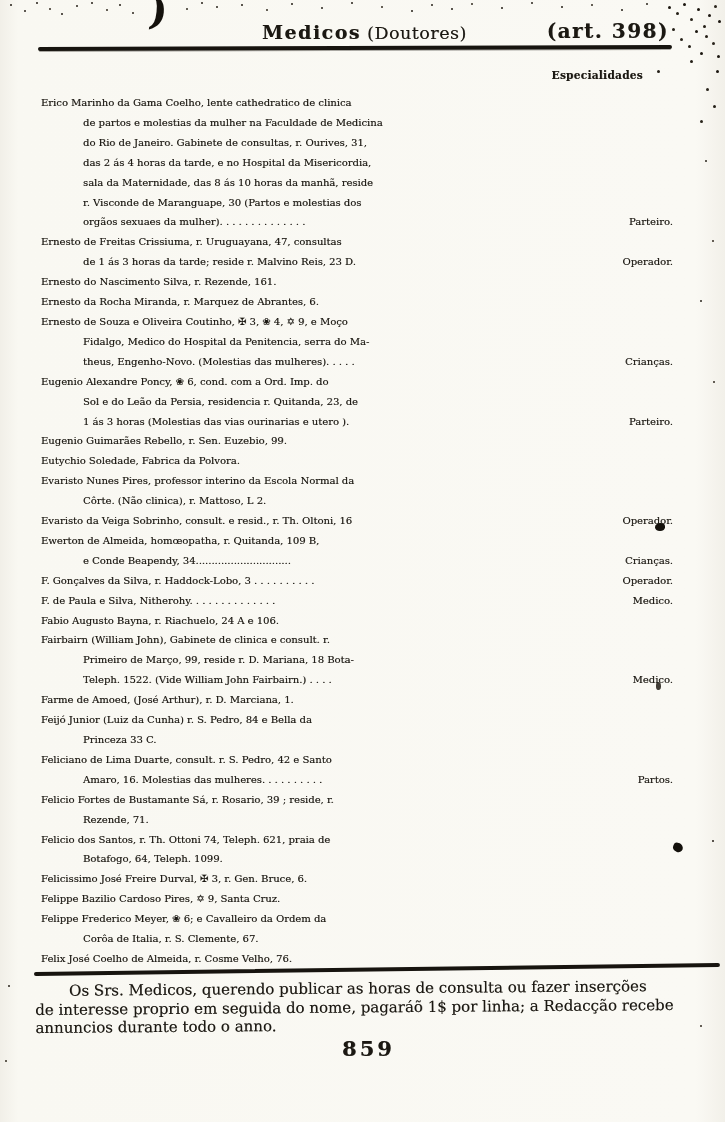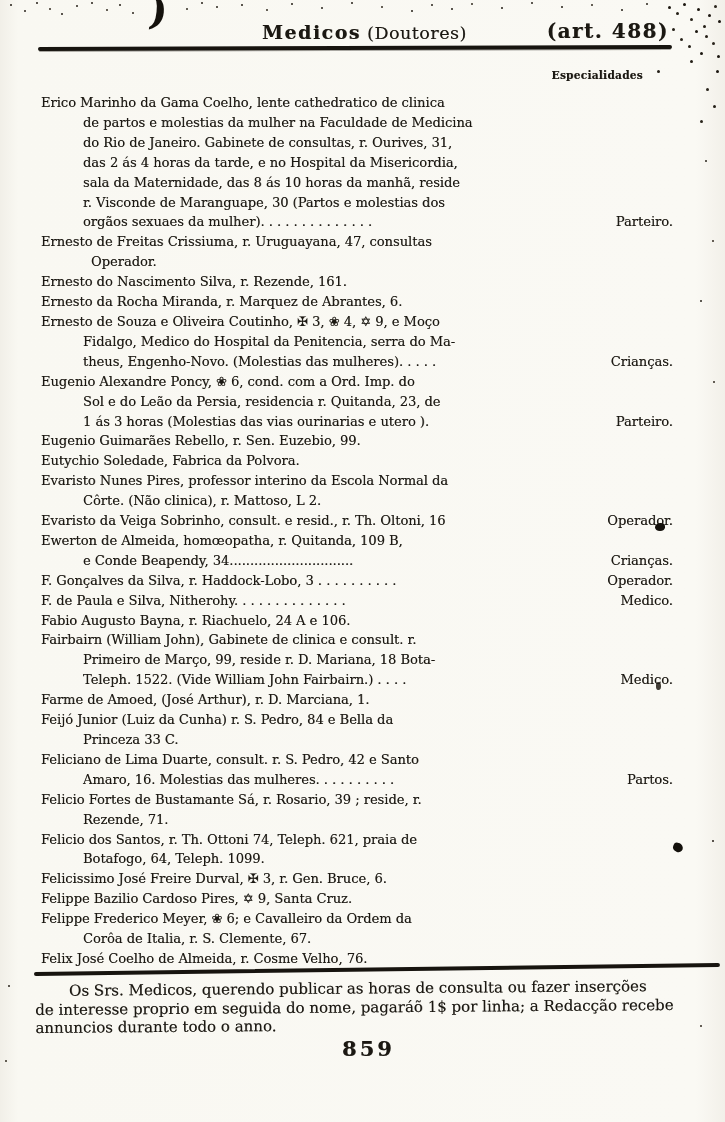--- a/index.html
+++ b/index.html
@@ -17,21 +17,21 @@
 
   
   .header-title{position:absolute;top:21px;left:214px;font-size:19px;white-space:nowrap;margin-left:48px;}
   .title-main{font-weight:bold;letter-spacing:1.5px;}
   .title-paren{font-weight:normal;font-size:17.5px;letter-spacing:.5px;}
   .article{position:absolute;top:19px;right:56px;font-size:20px;font-weight:bold;letter-spacing:1.5px;}
   .rule-top{position:absolute;top:47px;left:38px;width:634px;height:4px;background:#17140f;border-radius:2px;transform:rotate(-0.18deg);transform-origin:left center;box-shadow:0 2px 0 -1px rgba(23,20,15,.35);}
   .col-label{position:absolute;top:69px;right:82px;font-size:10.5px;font-weight:bold;letter-spacing:.3px;}
 
   
-  .body{position:absolute;top:93px;left:41px;width:632px;font-size:13px;line-height:19.9px;}
+  .body{position:absolute;top:93px;left:41px;width:632px;font-size:10px;line-height:19.9px;}
   .entry{margin:0;}
   .line{white-space:nowrap;}
   .line.cont{padding-left:42px;}
   .line.with-spec{display:flex;justify-content:space-between;align-items:baseline;}
   .line-text{white-space:nowrap;}
   .specialty{white-space:nowrap;padding-left:8px;}
 
   
   .rule-bottom{position:absolute;top:972px;left:34px;width:686px;height:3.5px;background:#17140f;border-radius:2px;transform:rotate(-0.75deg);transform-origin:left center;}
   .footer{position:absolute;top:982px;left:35px;width:684px;font-size:15px;line-height:18.6px;transform:rotate(-0.45deg);transform-origin:left top;}
@@ -71,40 +71,41 @@
   <div class="speck2"></div>
   <div class="ink-paren">)</div>
   <div class="blob-a"></div>
   <div class="blob-b"></div>
   <div class="blob-c"></div>
 
   <div class="header-title txt">
     <span class="title-main">Medicos</span>
     <span class="title-paren">(Doutores)</span>
   </div>
-  <div class="article txt">(art. 488)</div>
+  <div class="article txt">(art. 398)</div>
   <div class="rule-top"></div>
   <div class="col-label txt">Especialidades</div>
 
   <div class="body txt" id="entries">
       <div class="entry">
         <div class="line"><span class="line-text">Erico Marinho da Gama Coelho, lente cathedratico de clinica</span></div>
         <div class="line cont"><span class="line-text">de partos e molestias da mulher na Faculdade de Medicina</span></div>
         <div class="line cont"><span class="line-text">do Rio de Janeiro. Gabinete de consultas, r. Ourives, 31,</span></div>
         <div class="line cont"><span class="line-text">das 2 ás 4 horas da tarde, e no Hospital da Misericordia,</span></div>
         <div class="line cont"><span class="line-text">sala da Maternidade, das 8 ás 10 horas da manhã, reside</span></div>
         <div class="line cont"><span class="line-text">r. Visconde de Maranguape, 30 (Partos e molestias dos</span></div>
         <div class="line cont with-spec">
           <span class="line-text">orgãos sexuaes da mulher). . . . . . . . . . . . . .</span>
           <span class="specialty">Parteiro.</span>
         </div>
       </div>
       <div class="entry">
         <div class="line"><span class="line-text">Ernesto de Freitas Crissiuma, r. Uruguayana, 47, consultas</span></div>
         <div class="line cont with-spec">
+          <span class="line-text">de 1 ás 3 horas da tarde; reside r. Malvino Reis, 23 D.</span>
           <span class="specialty">Operador.</span>
         </div>
       </div>
       <div class="entry">
         <div class="line"><span class="line-text">Ernesto do Nascimento Silva, r. Rezende, 161.</span></div>
       </div>
       <div class="entry">
         <div class="line"><span class="line-text">Ernesto da Rocha Miranda, r. Marquez de Abrantes, 6.</span></div>
       </div>
       <div class="entry">

